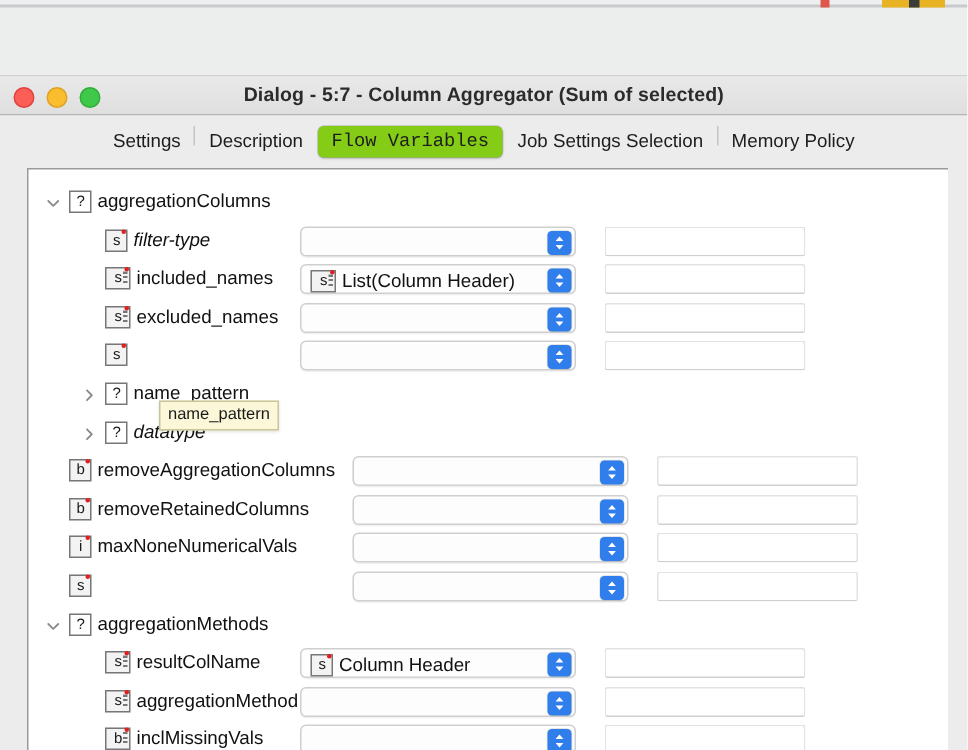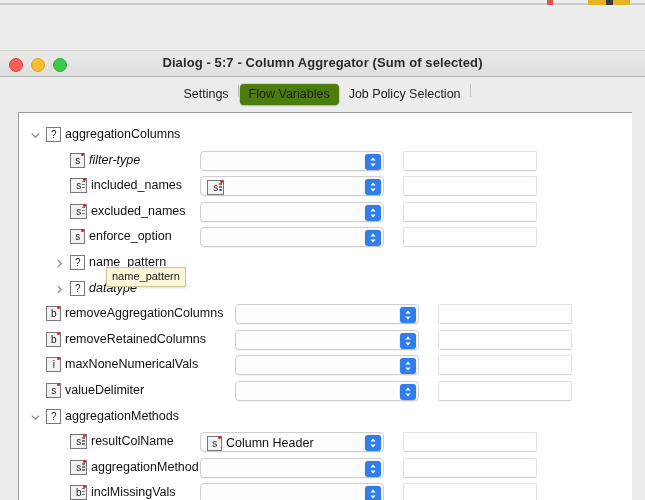--- a/index.html
+++ b/index.html
@@ -110,23 +110,24 @@
     font-size: 12.5px;
     color: #1d1d1d;
     padding: 0 9px;
     height: 21px;
     line-height: 21px;
     white-space: nowrap;
     border-radius: 4px;
     cursor: default;
   }
   .tab.active {
-    background: #4d7c0f;
+    background: #84cc16;
     box-shadow: 0 0 0 .5px rgba(0,0,0,.18), 0 1px 1.5px rgba(0,0,0,.17);
     font-weight: normal;
+    font-family: Liberation Mono, monospace;
   }
   .tab-sep {
     width: 1px;
     height: 13px;
     background: #c4c4c4;
   }
   .tab-sep.hidden { background: transparent; }
 
   
   .panel {
@@ -305,25 +306,27 @@
         <span class="light min"></span>
         <span class="light max"></span>
       </div>
       <div class="title-text">Dialog - 5:7 - Column Aggregator (Sum of selected)</div>
     </div>
 
     <div class="tabbar">
       <div class="tabs">
         <div class="tab">Settings</div>
         <div class="tab-sep"></div>
+        <div class="tab">Description</div>
         <div class="tab-sep hidden"></div>
         <div class="tab active">Flow Variables</div>
         <div class="tab-sep hidden"></div>
-        <div class="tab">Job Policy Selection</div>
+        <div class="tab">Job Settings Selection</div>
         <div class="tab-sep"></div>
+        <div class="tab">Memory Policy</div>
       </div>
     </div>
 
     <div class="panel">
       <div class="panel-inner" id="tree-root">
           <div class="row" style="top: 9px;">
             <span class="chevron" style="left: 12px;">
               <svg width="9" height="9" viewBox="0 0 9 9">
                 <path d="M1.2 3 L4.5 6.2 L7.8 3" fill="none" stroke="#8a8a8a" stroke-width="1.2" stroke-linecap="round" stroke-linejoin="round"></path>
               </svg>
@@ -357,20 +360,21 @@
               <span class="bars"></span>
             </span>
             <span class="rlabel" style="left: 72px;">included_names</span>
             <div class="combo" style="left: 181px; width: 184px;">
               <span class="value">
                 <span class="vicon wide">
                   <span class="glyph">s</span>
                   <span class="dot"></span>
                   <span class="bars"></span>
                 </span>
+                <span>List(Column Header)</span>
               </span>
               <span class="stepper">
                 <svg width="12" height="12" viewBox="0 0 12 12">
                   <path d="M6 1.6 L8.6 4.6 L3.4 4.6 Z" fill="#ffffff"></path>
                   <path d="M6 10.4 L8.6 7.4 L3.4 7.4 Z" fill="#ffffff"></path>
                 </svg>
               </span>
             </div>
             <div class="field" style="left: 384px; width: 134px;"></div>
           </div>
@@ -390,21 +394,20 @@
                 </svg>
               </span>
             </div>
             <div class="field" style="left: 384px; width: 134px;"></div>
           </div>
           <div class="row" style="top: 111.4px;">
             <span class="vicon" style="left: 51px;">
               <span class="glyph">s</span>
               <span class="dot"></span>
             </span>
-            <span class="rlabel" style="left: 70px;">enforce_option</span>
             <div class="combo" style="left: 181px; width: 184px;">
               <span class="value"></span>
               <span class="stepper">
                 <svg width="12" height="12" viewBox="0 0 12 12">
                   <path d="M6 1.6 L8.6 4.6 L3.4 4.6 Z" fill="#ffffff"></path>
                   <path d="M6 10.4 L8.6 7.4 L3.4 7.4 Z" fill="#ffffff"></path>
                 </svg>
               </span>
             </div>
             <div class="field" style="left: 384px; width: 134px;"></div>
@@ -480,21 +483,20 @@
                 </svg>
               </span>
             </div>
             <div class="field" style="left: 419px; width: 134px;"></div>
           </div>
           <div class="row" style="top: 265px;">
             <span class="vicon" style="left: 27px;">
               <span class="glyph">s</span>
               <span class="dot"></span>
             </span>
-            <span class="rlabel" style="left: 46px;">valueDelimiter</span>
             <div class="combo" style="left: 216px; width: 184px;">
               <span class="value"></span>
               <span class="stepper">
                 <svg width="12" height="12" viewBox="0 0 12 12">
                   <path d="M6 1.6 L8.6 4.6 L3.4 4.6 Z" fill="#ffffff"></path>
                   <path d="M6 10.4 L8.6 7.4 L3.4 7.4 Z" fill="#ffffff"></path>
                 </svg>
               </span>
             </div>
             <div class="field" style="left: 419px; width: 134px;"></div>

